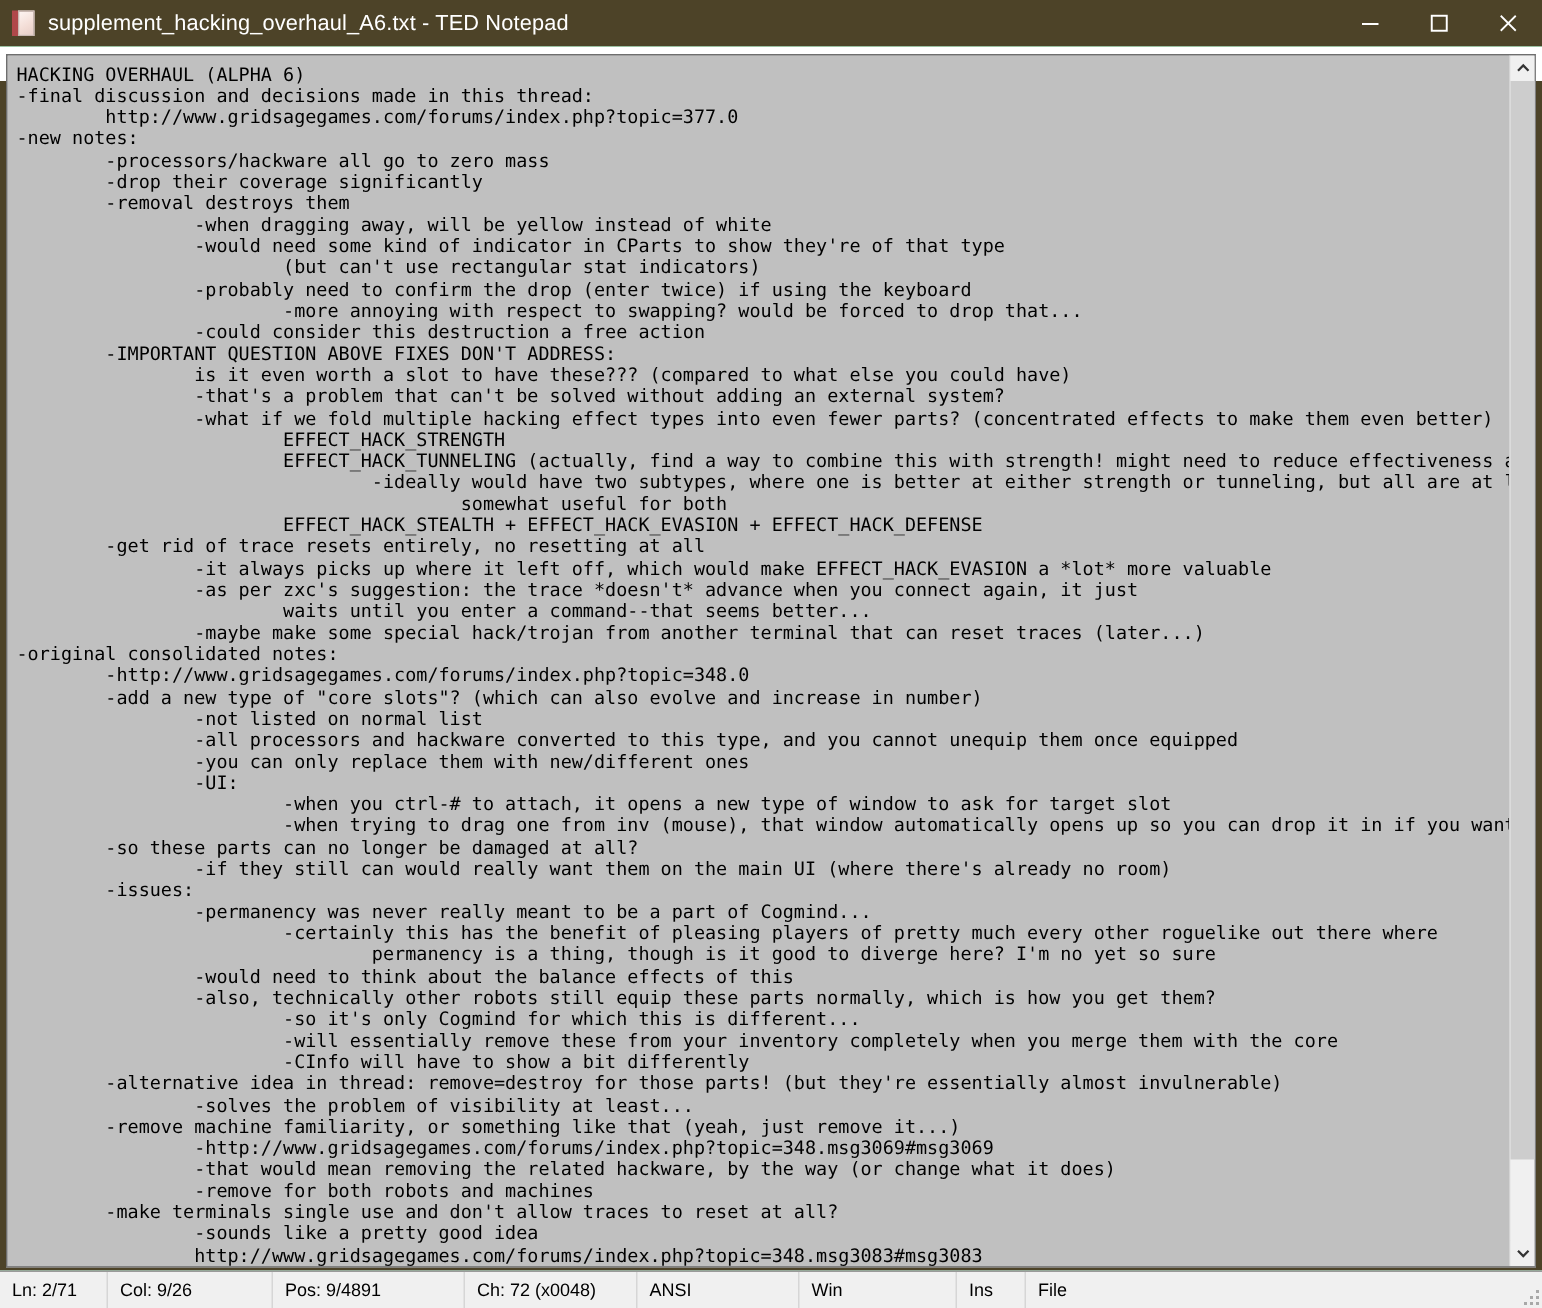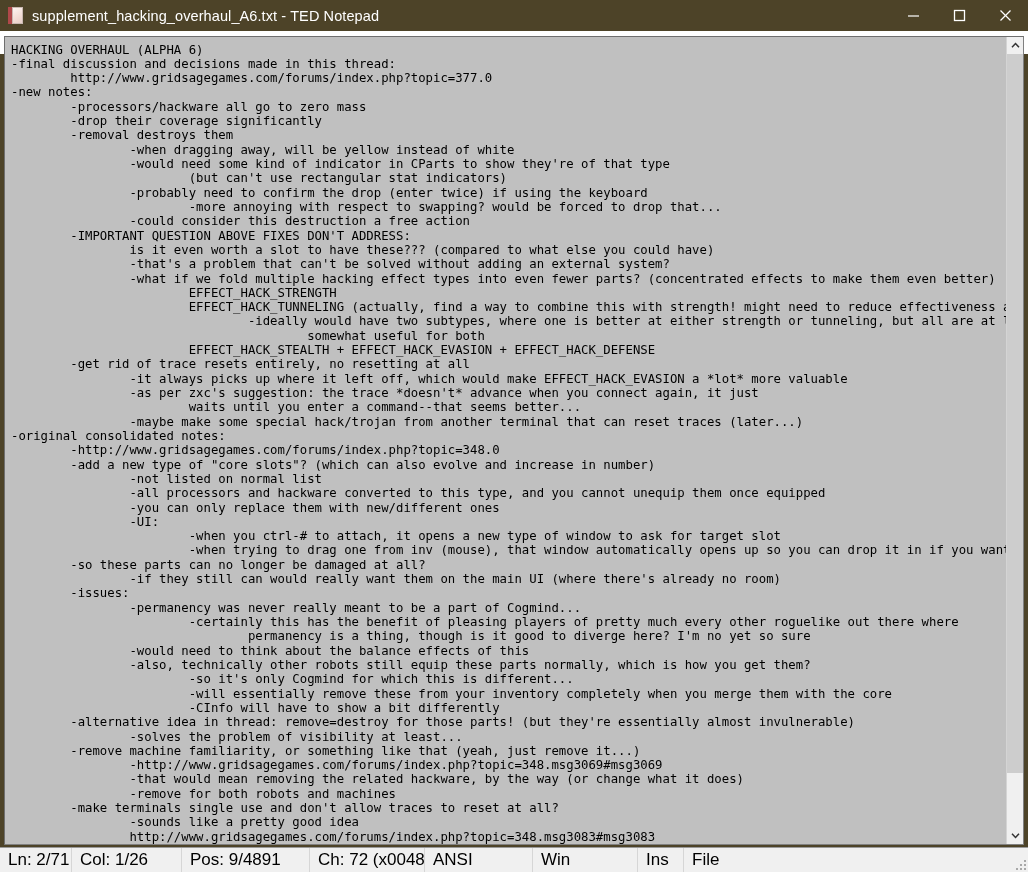--- a/index.html
+++ b/index.html
@@ -179,21 +179,21 @@
     border-top: 1px solid #9a9a9a;
     display: flex;
     align-items: stretch;
     box-sizing: border-box;
     user-select: none;
     position: relative;
   }
   .status-cell {
     display: flex;
     align-items: center;
-    font-size: 17px;
+    font-size: 12px;
     color: #000000;
     padding-left: 8px;
     border-right: 1px solid #d6d6d6;
     box-sizing: border-box;
     white-space: nowrap;
     overflow: hidden;
   }
   .status-cell.last {
     flex: 1 1 auto;
     border-right: none;
@@ -325,21 +325,21 @@
           <svg width="9" height="7" viewBox="0 0 9 7" aria-hidden="true">
             <path d="M1 1.8 L4.5 5.4 L8 1.8" fill="none" stroke="#333333" stroke-width="1.5"></path>
           </svg>
         </div>
       </div>
     </div>
   </div>
 
   <div class="statusbar">
     <div class="status-cell" style="width:72px">Ln: 2/71</div>
-    <div class="status-cell" style="width:110px">Col: 1/26</div>
+    <div class="status-cell" style="width:110px">Col: 9/26</div>
     <div class="status-cell" style="width:128px">Pos: 9/4891</div>
     <div class="status-cell" style="width:115px">Ch: 72 (x0048)</div>
     <div class="status-cell" style="width:108px">ANSI</div>
     <div class="status-cell" style="width:105px">Win</div>
     <div class="status-cell" style="width:46px">Ins</div>
     <div class="status-cell last">File</div>
     <div class="grip">
       <i style="right:0;bottom:0"></i>
       <i style="right:4px;bottom:0"></i>
       <i style="right:8px;bottom:0"></i>

